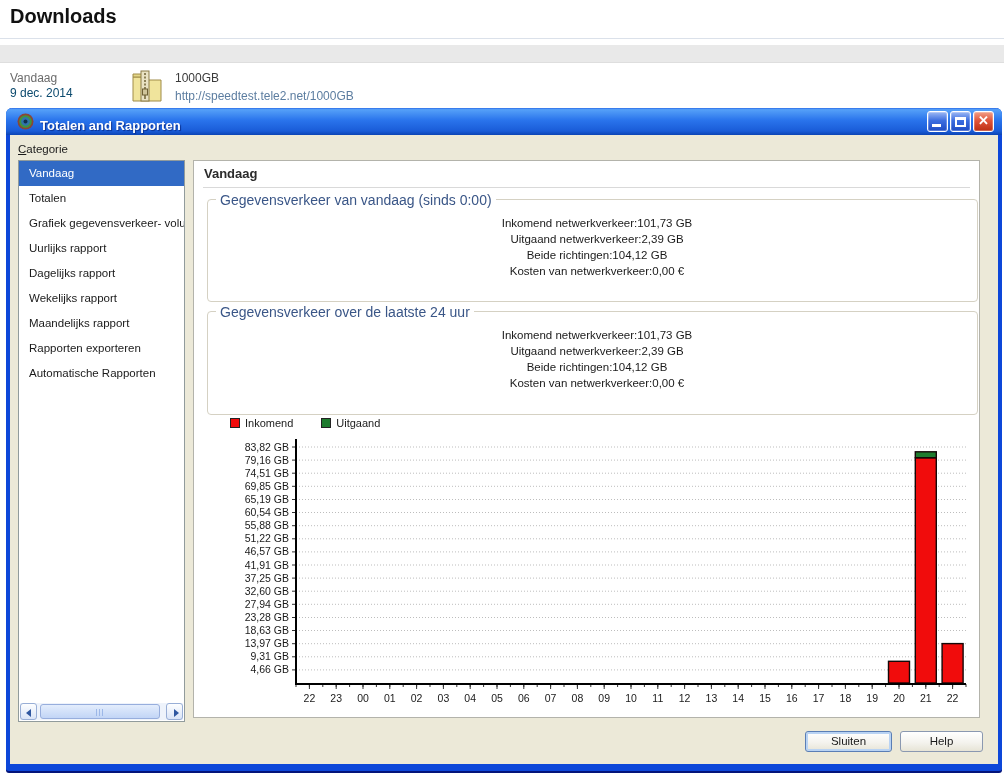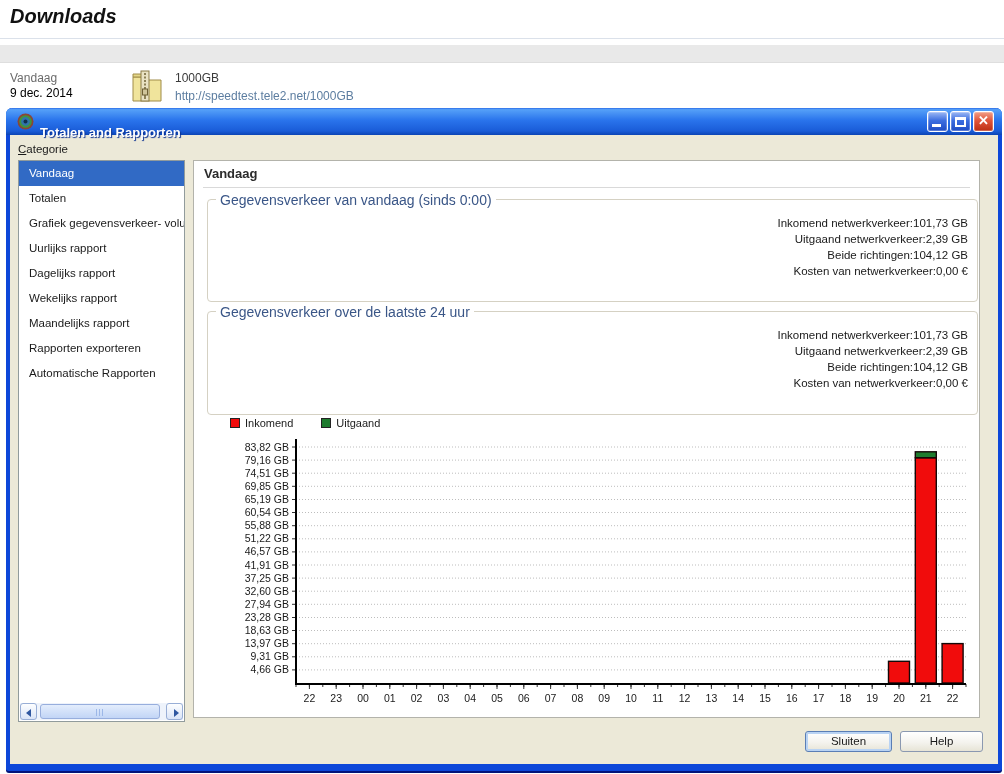--- a/index.html
+++ b/index.html
@@ -1,37 +1,37 @@
 <!DOCTYPE html>
 <html><head>
 <meta charset="utf-8">
 <style>
   * { margin:0; padding:0; box-sizing:border-box; }
   html,body { background:#fff; }
   body { font-family:"Liberation Sans", sans-serif; }
   #screen { position:relative; width:1004px; height:774px; background:#fff; overflow:hidden; }
 
   
-  .page-title { position:absolute; left:10px; top:5px; font-size:20px; font-weight:bold; color:#111;font-style:italic; }
+  .page-title { position:absolute; left:10px; top:5px; font-size:20px; font-weight:bold; color:#111; }
   .top-rule   { position:absolute; left:0; top:38px; width:100%; height:1px; background:#dbe1ea; }
   .top-band   { position:absolute; left:0; top:45px; width:100%; height:18px; background:#e9e9e9; border-bottom:1px solid #dedede; }
   .dl-day  { position:absolute; left:10px; top:71px;  font-size:12px; color:#6b6b6b; }
-  .dl-date { position:absolute; left:10px; top:86px;  font-size:12px; color:#000000; }
+  .dl-date { position:absolute; left:10px; top:86px;  font-size:12px; color:#0c4a6e; }
   .dl-icon { position:absolute; left:131px; top:69px; }
   .dl-name { position:absolute; left:175px; top:71px; font-size:12px; color:#3a3a3a; }
   .dl-link { position:absolute; left:175px; top:89px; font-size:12px; color:#5c7da0; text-decoration:none; }
 
   
   .dialog { position:absolute; left:6px; top:108px; width:996px; height:663px;
             background:#ece9d8; border-left:4px solid #0d47d9; border-right:4px solid #0d47d9;
             border-bottom:7px solid #0d47d9; border-radius:6px 6px 3px 3px;
             box-shadow:0 2px 0 #03147a; }
   .titlebar { position:absolute; left:-4px; top:0; width:996px; height:27px; border-radius:6px 6px 0 0;
               background:linear-gradient(180deg,#2c6ce8 0%,#55a0f8 6%,#2a74ec 45%,#1a5cd8 85%,#0c44b4 100%); }
-  .titlebar-text { position:absolute; left:34px; top:11px; line-height:27px; color:#fff; font-size:13px; font-weight:bold;
+  .titlebar-text { position:absolute; left:34px; top:4px; line-height:27px; color:#fff; font-size:13px; font-weight:bold;
                    text-shadow:1px 1px 1px #0a3090; }
   .app-icon { position:absolute; left:11px; top:5px; width:17px; height:17px; }
   .winbtns { position:absolute; right:8px; top:3px; display:flex; gap:2px; }
   .winbtn { width:21px; height:21px; border:1px solid #fff; border-radius:3px; position:relative;
             box-shadow:inset 0 0 0 1px rgba(255,255,255,.25); cursor:default; }
   .winbtn.blue  { background:linear-gradient(180deg,#9db9f4 0%,#3c6ee0 45%,#1f4cc4 100%); }
   .winbtn.red   { background:linear-gradient(180deg,#f2a088 0%,#e0553a 45%,#bc2e12 100%); }
   .glyph-min { position:absolute; left:4px; bottom:4px; width:9px; height:3px; background:#fff; }
   .glyph-max { position:absolute; left:4px; top:5px; width:11px; height:10px; border:2px solid #fff; border-top-width:3px; }
   .glyph-close { position:absolute; width:100%; text-align:center; top:1px; color:#fff; font-size:13px; font-weight:bold; }
@@ -59,21 +59,21 @@
 
   
   .panel { position:absolute; left:183px; top:52px; width:787px; height:558px; background:#fff; border:1px solid #b3b3ab; }
   .panel-title { position:absolute; left:10px; top:5px; font-size:13px; font-weight:bold; color:#2b2b2b; }
   .panel-rule { position:absolute; left:9px; top:26px; width:calc(100% - 18px); height:1px; background:#d9d9d9; }
   .groupbox { position:absolute; left:13px; width:771px; border:1px solid #d5d1c3; border-radius:4px; background:#fff; }
   .groupbox.g1 { top:38px;  height:103px; }
   .groupbox.g2 { top:150px; height:104px; }
   .group-legend { position:absolute; top:-8px; left:8px; background:#fff; padding:0 4px; font-size:14px; color:#3a5687; }
   .group-rows { padding-top:15px; }
-  .grow { display:flex; justify-content:flex-end; height:16px; line-height:16px;
+  .grow { display:flex; justify-content:center; height:16px; line-height:16px;
           padding-left:18px; padding-right:9px; font-size:11.5px; color:#1a1a1a; }
 
   
   .chart-legend { position:absolute; left:36px; top:256px; display:flex; gap:28px; font-size:11px; color:#1a1a1a; }
   .chart-legend .li { display:flex; align-items:center; gap:5px; }
   .chart-legend .sw { width:10px; height:10px; border:1px solid #222; }
   .chart-svg { position:absolute; left:14px; top:270px; }
   .yt, .xt { font-family:"Liberation Sans", sans-serif; font-size:10.5px; fill:#1a1a1a; }
 
   

